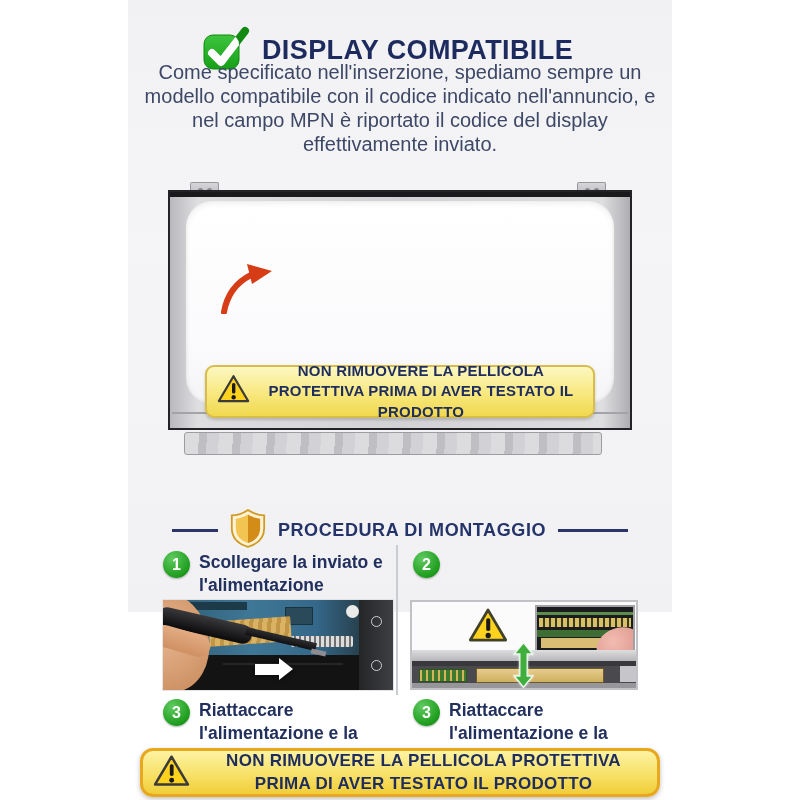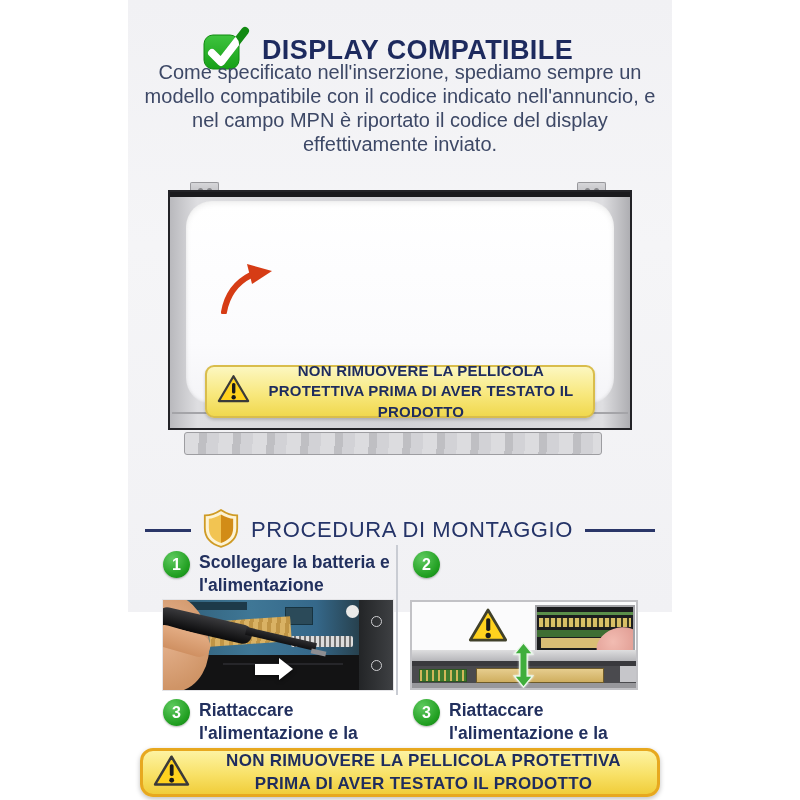--- a/index.html
+++ b/index.html
@@ -43,21 +43,21 @@
            background:linear-gradient(180deg,#fcf7c0 0%,#f8e87e 55%,#f0d84e 100%);
            box-shadow:0 2px 3px rgba(0,0,0,.18);
            display:flex;align-items:center;justify-content:center;gap:9px;
            font-size:15px;font-weight:700;color:#1e2c5e;line-height:1.35;letter-spacing:.2px;padding:0 10px;}
   .banner2 .txt{text-align:center;}
 
   
   .proc-hdr{position:absolute;top:508px;left:0;width:100%;display:flex;align-items:center;
             justify-content:center;gap:12px;}
   .hline{height:3px;background:#2a3668;}
-  .proc-title{font-size:22px;font-weight:400;color:#253468;letter-spacing:.6px;white-space:nowrap;}
+  .proc-title{font-size:18px;font-weight:700;color:#253468;letter-spacing:.6px;white-space:nowrap;}
   .step{position:absolute;display:flex;gap:9px;align-items:flex-start;}
   .badge{width:27px;height:27px;border-radius:50%;flex:0 0 27px;
          background:radial-gradient(circle at 35% 28%,#5fca5f,#1f9e1f 68%,#147714);
          color:#fff;font-size:16px;font-weight:700;display:flex;align-items:center;justify-content:center;
          box-shadow:0 1px 2px rgba(0,0,0,.3);}
   .step-label{font-size:17.5px;font-weight:600;color:#22305e;line-height:1.32;max-width:205px;}
   .vdivider{position:absolute;left:268px;top:545px;width:2px;height:150px;background:#c9ccd3;}
 
   
   .photo{position:absolute;top:600px;height:90px;overflow:hidden;box-sizing:border-box;}
@@ -196,21 +196,21 @@
         </svg>
       </span>
       <span class="proc-title">PROCEDURA DI MONTAGGIO</span>
       <span class="hline" style="width:70px;"></span>
     </div>
 
     <div class="vdivider"></div>
 
     <div class="step" style="left:35px;top:551px;">
       <span class="badge">1</span>
-      <span class="step-label">Scollegare la batteria e l'alimentazione</span>
+      <span class="step-label">Scollegare la inviato e l'alimentazione</span>
     </div>
     <div class="step" style="left:285px;top:551px;">
       <span class="badge">2</span>
     </div>
 
     <div class="photo photo-left">
       <div class="pcb">
         <i class="slot"></i>
           <i class="chip" style="position:absolute;"></i>
         <div class="chip"></div>

